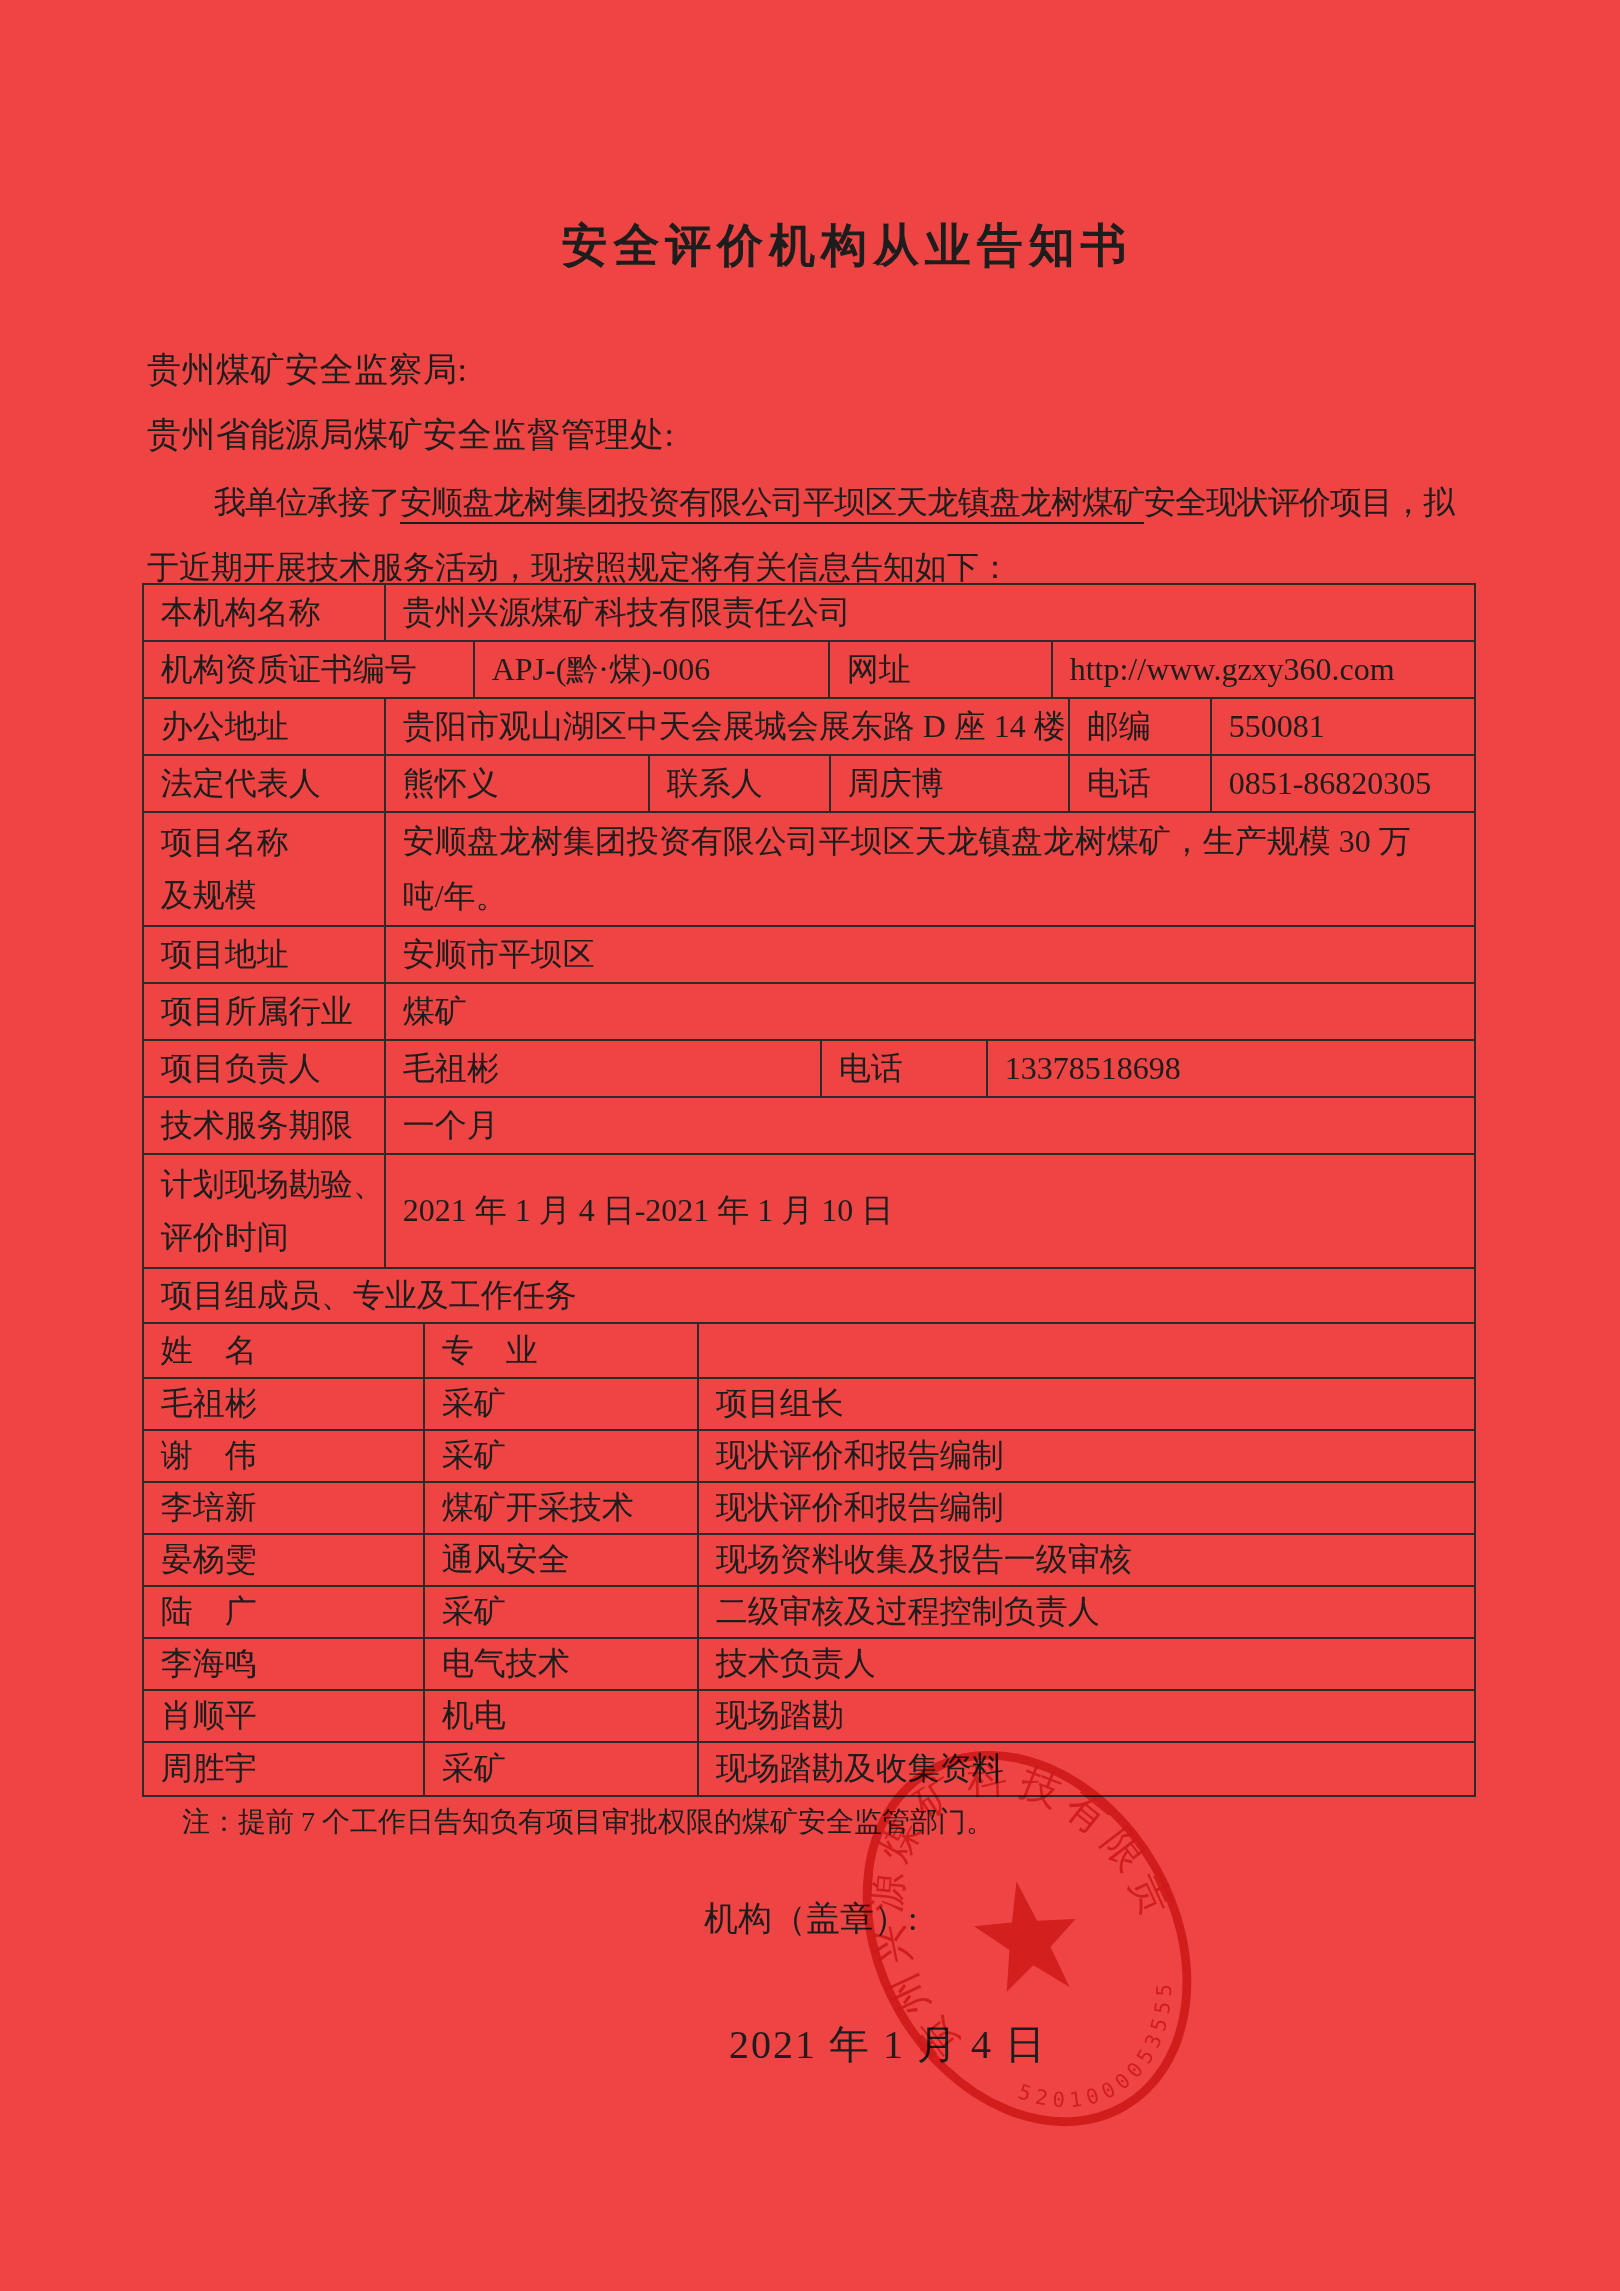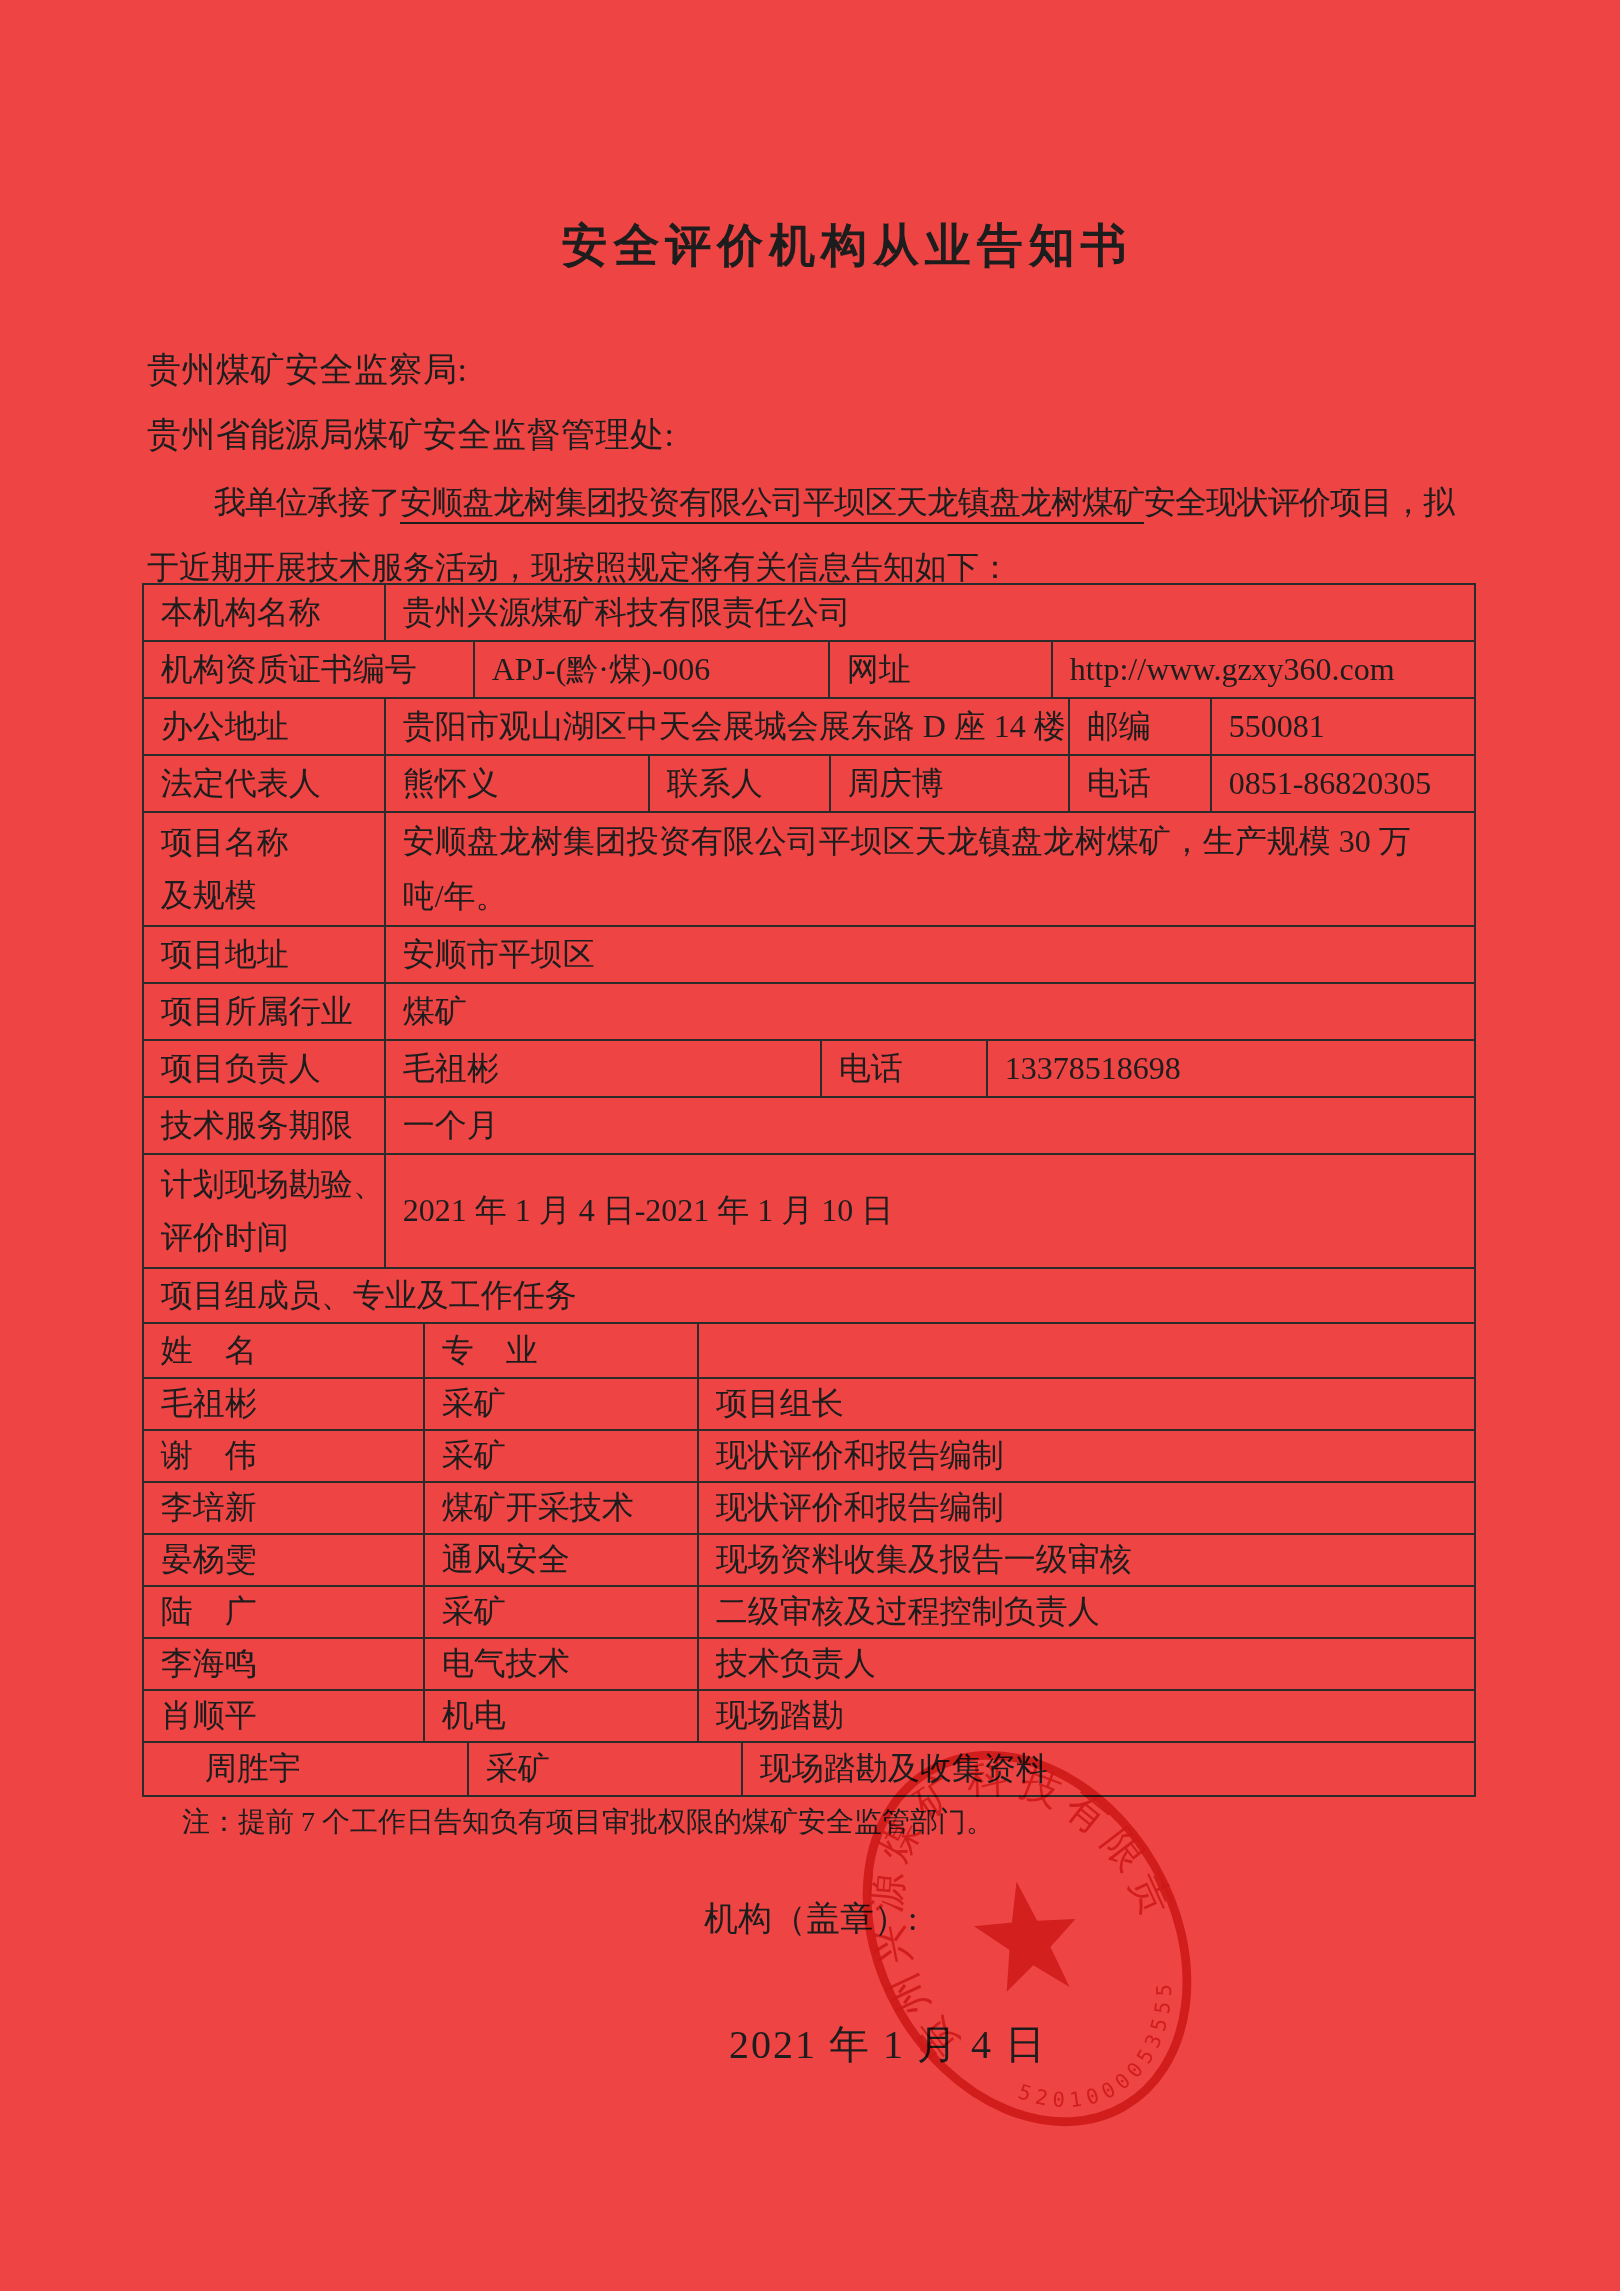--- a/index.html
+++ b/index.html
@@ -19,21 +19,21 @@
   .para{position:absolute;left:147px;top:470px;width:1343px;font-size:32px;line-height:65px;}
   .para .l1{white-space:nowrap;letter-spacing:-1px;}
   .para .l1 .indent{display:inline-block;width:67px;}
   .underl{border-bottom:2.5px solid #1d1d1d;padding-bottom:2px;}
   
   .tbl{
     position:absolute;left:142px;top:583px;width:1334px;
     border:2.9px solid #2b2b2b;box-sizing:border-box;
   }
   .row{display:flex;border-bottom:2.5px solid #2b2b2b;box-sizing:border-box;}
-  .row:last-child{border-bottom:none;margin-left:44px;}
+  .row:last-child{border-bottom:none;}
   .h58{height:57px}.h116{height:114px}.h56{height:55px}.h53{height:52px}
   .cell{
     display:flex;align-items:center;padding-left:16.7px;font-size:32px;
     border-right:2.5px solid #2b2b2b;box-sizing:border-box;white-space:nowrap;
   }
   .cell.grow{flex:1;border-right:none;}
   .w247{width:242px}.w338{width:331px}.w362{width:355px}.w245{width:223px}
   .w698{width:684px}.w145{width:142px}.w269{width:264px}.w185{width:181px}
   .w244{width:239px}.w445{width:436px}.w169{width:166px}
   .w287{width:281px}.w280{width:274px}

